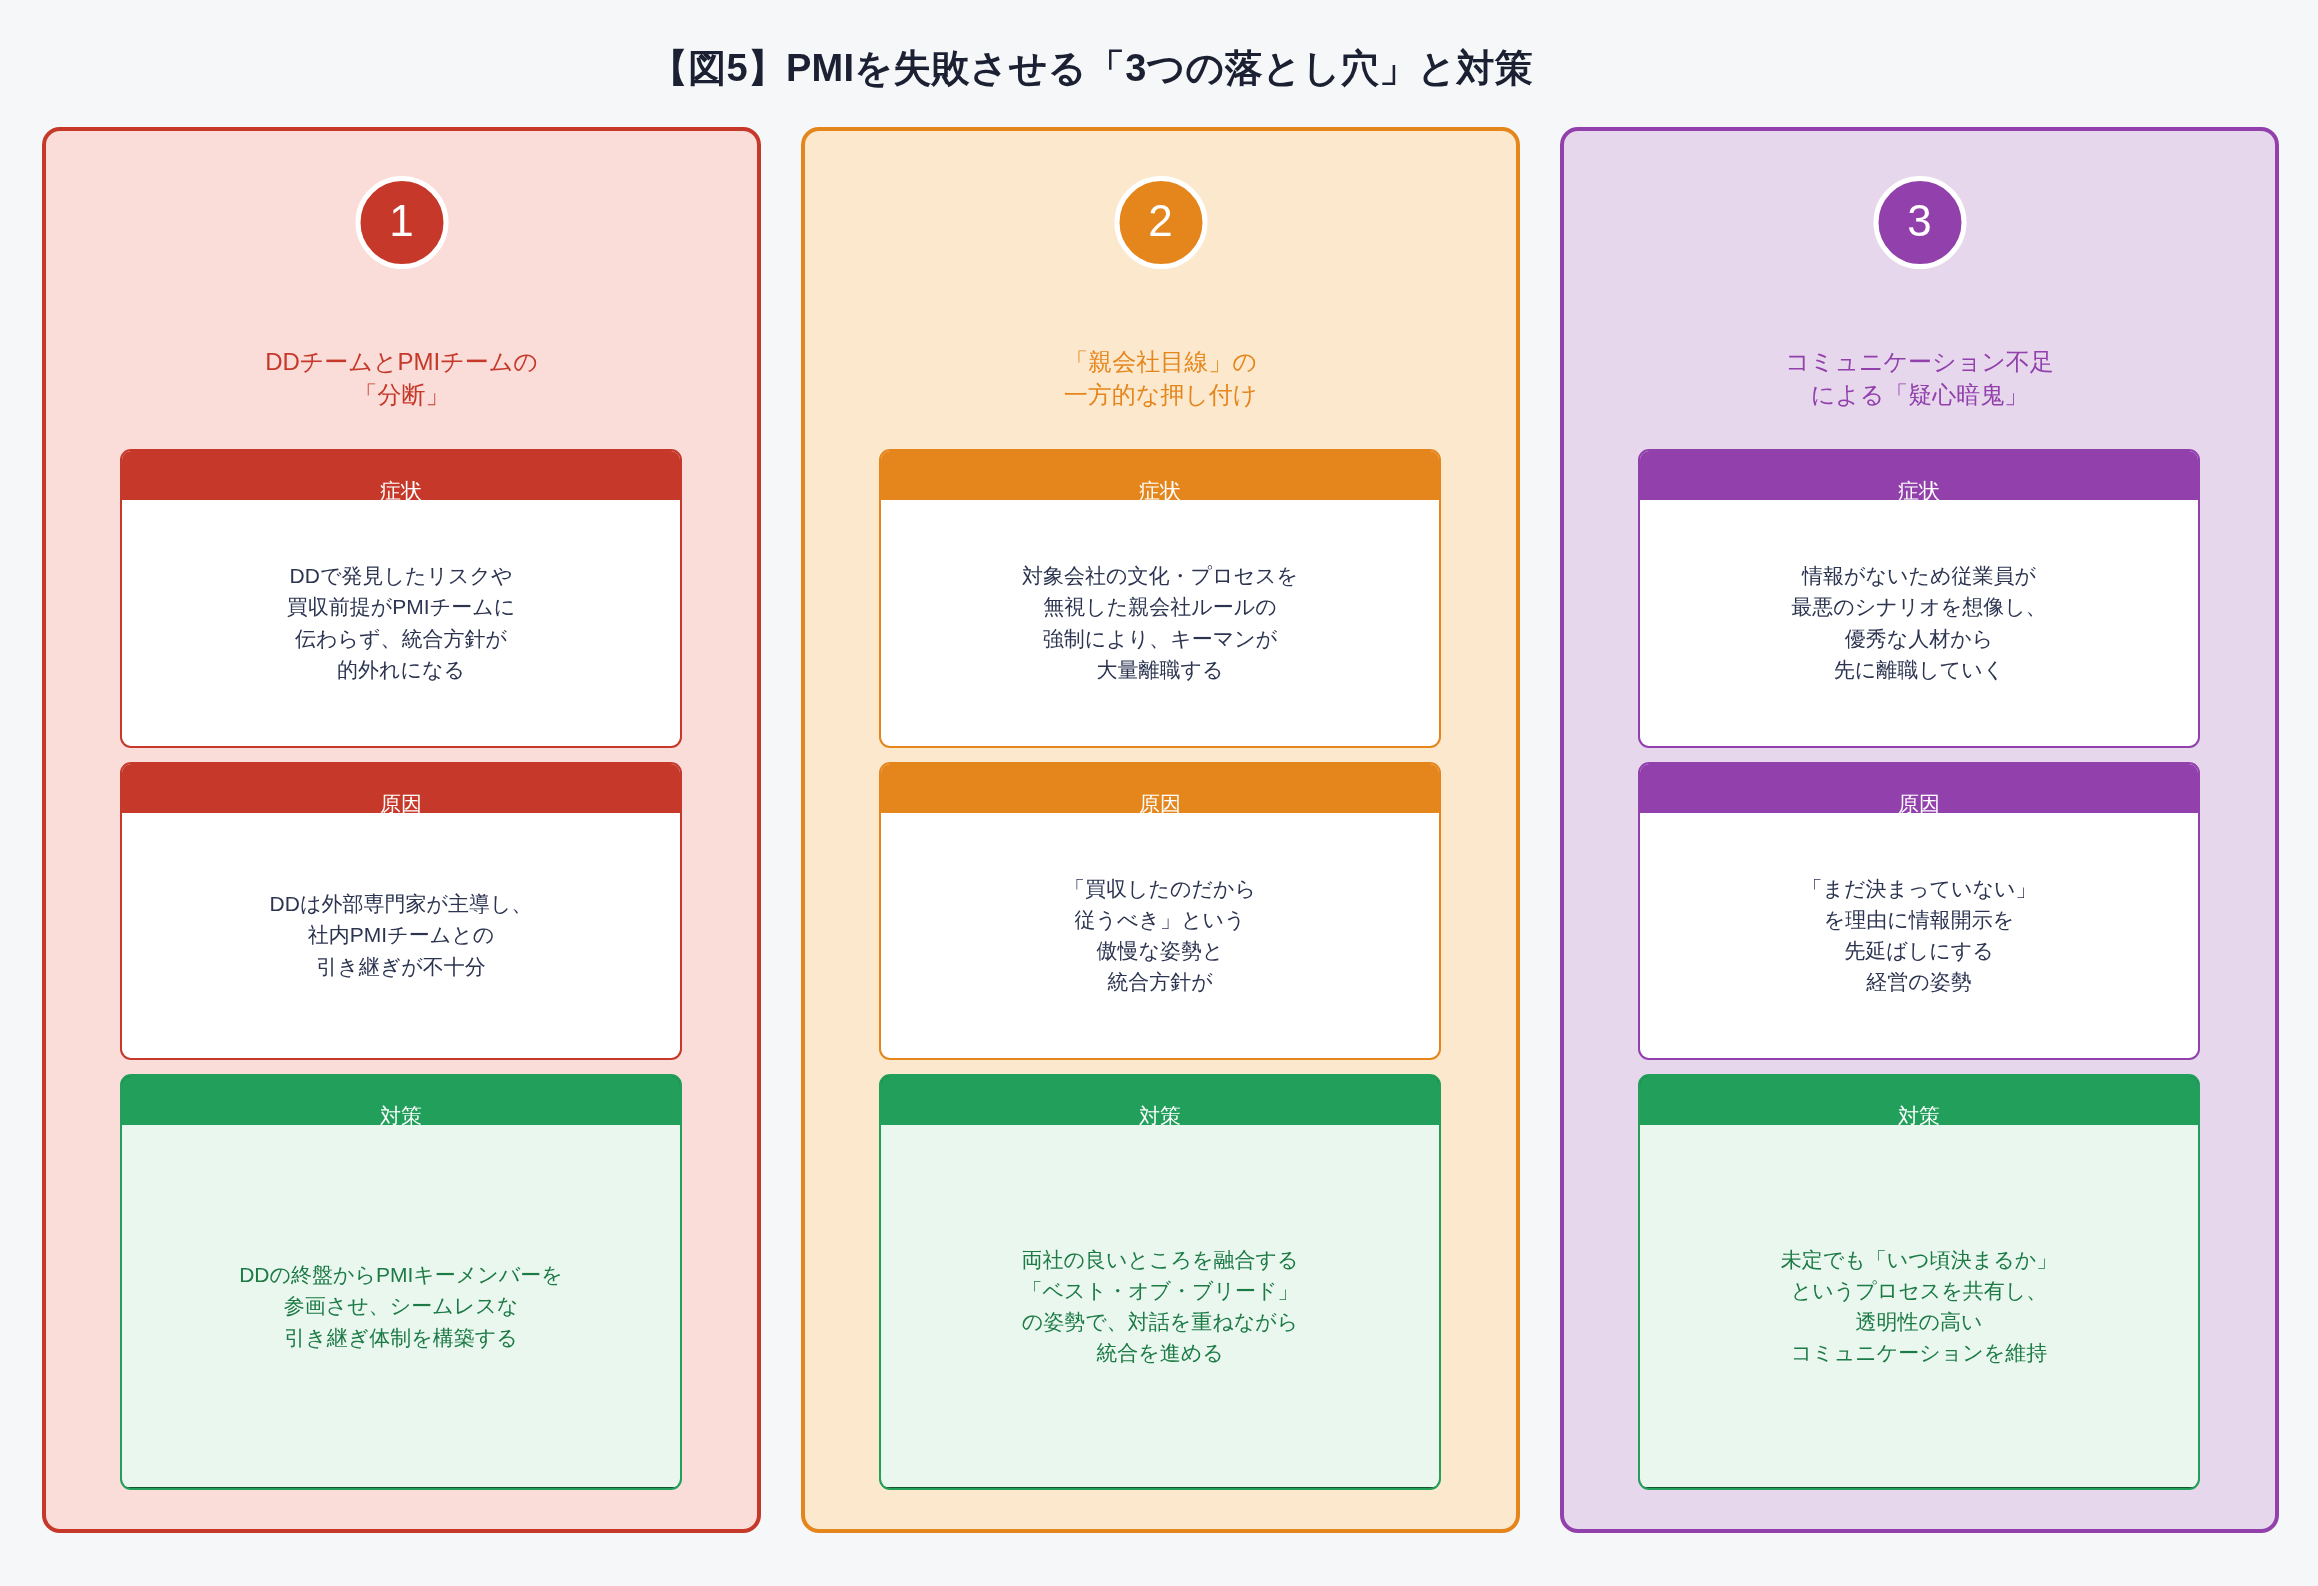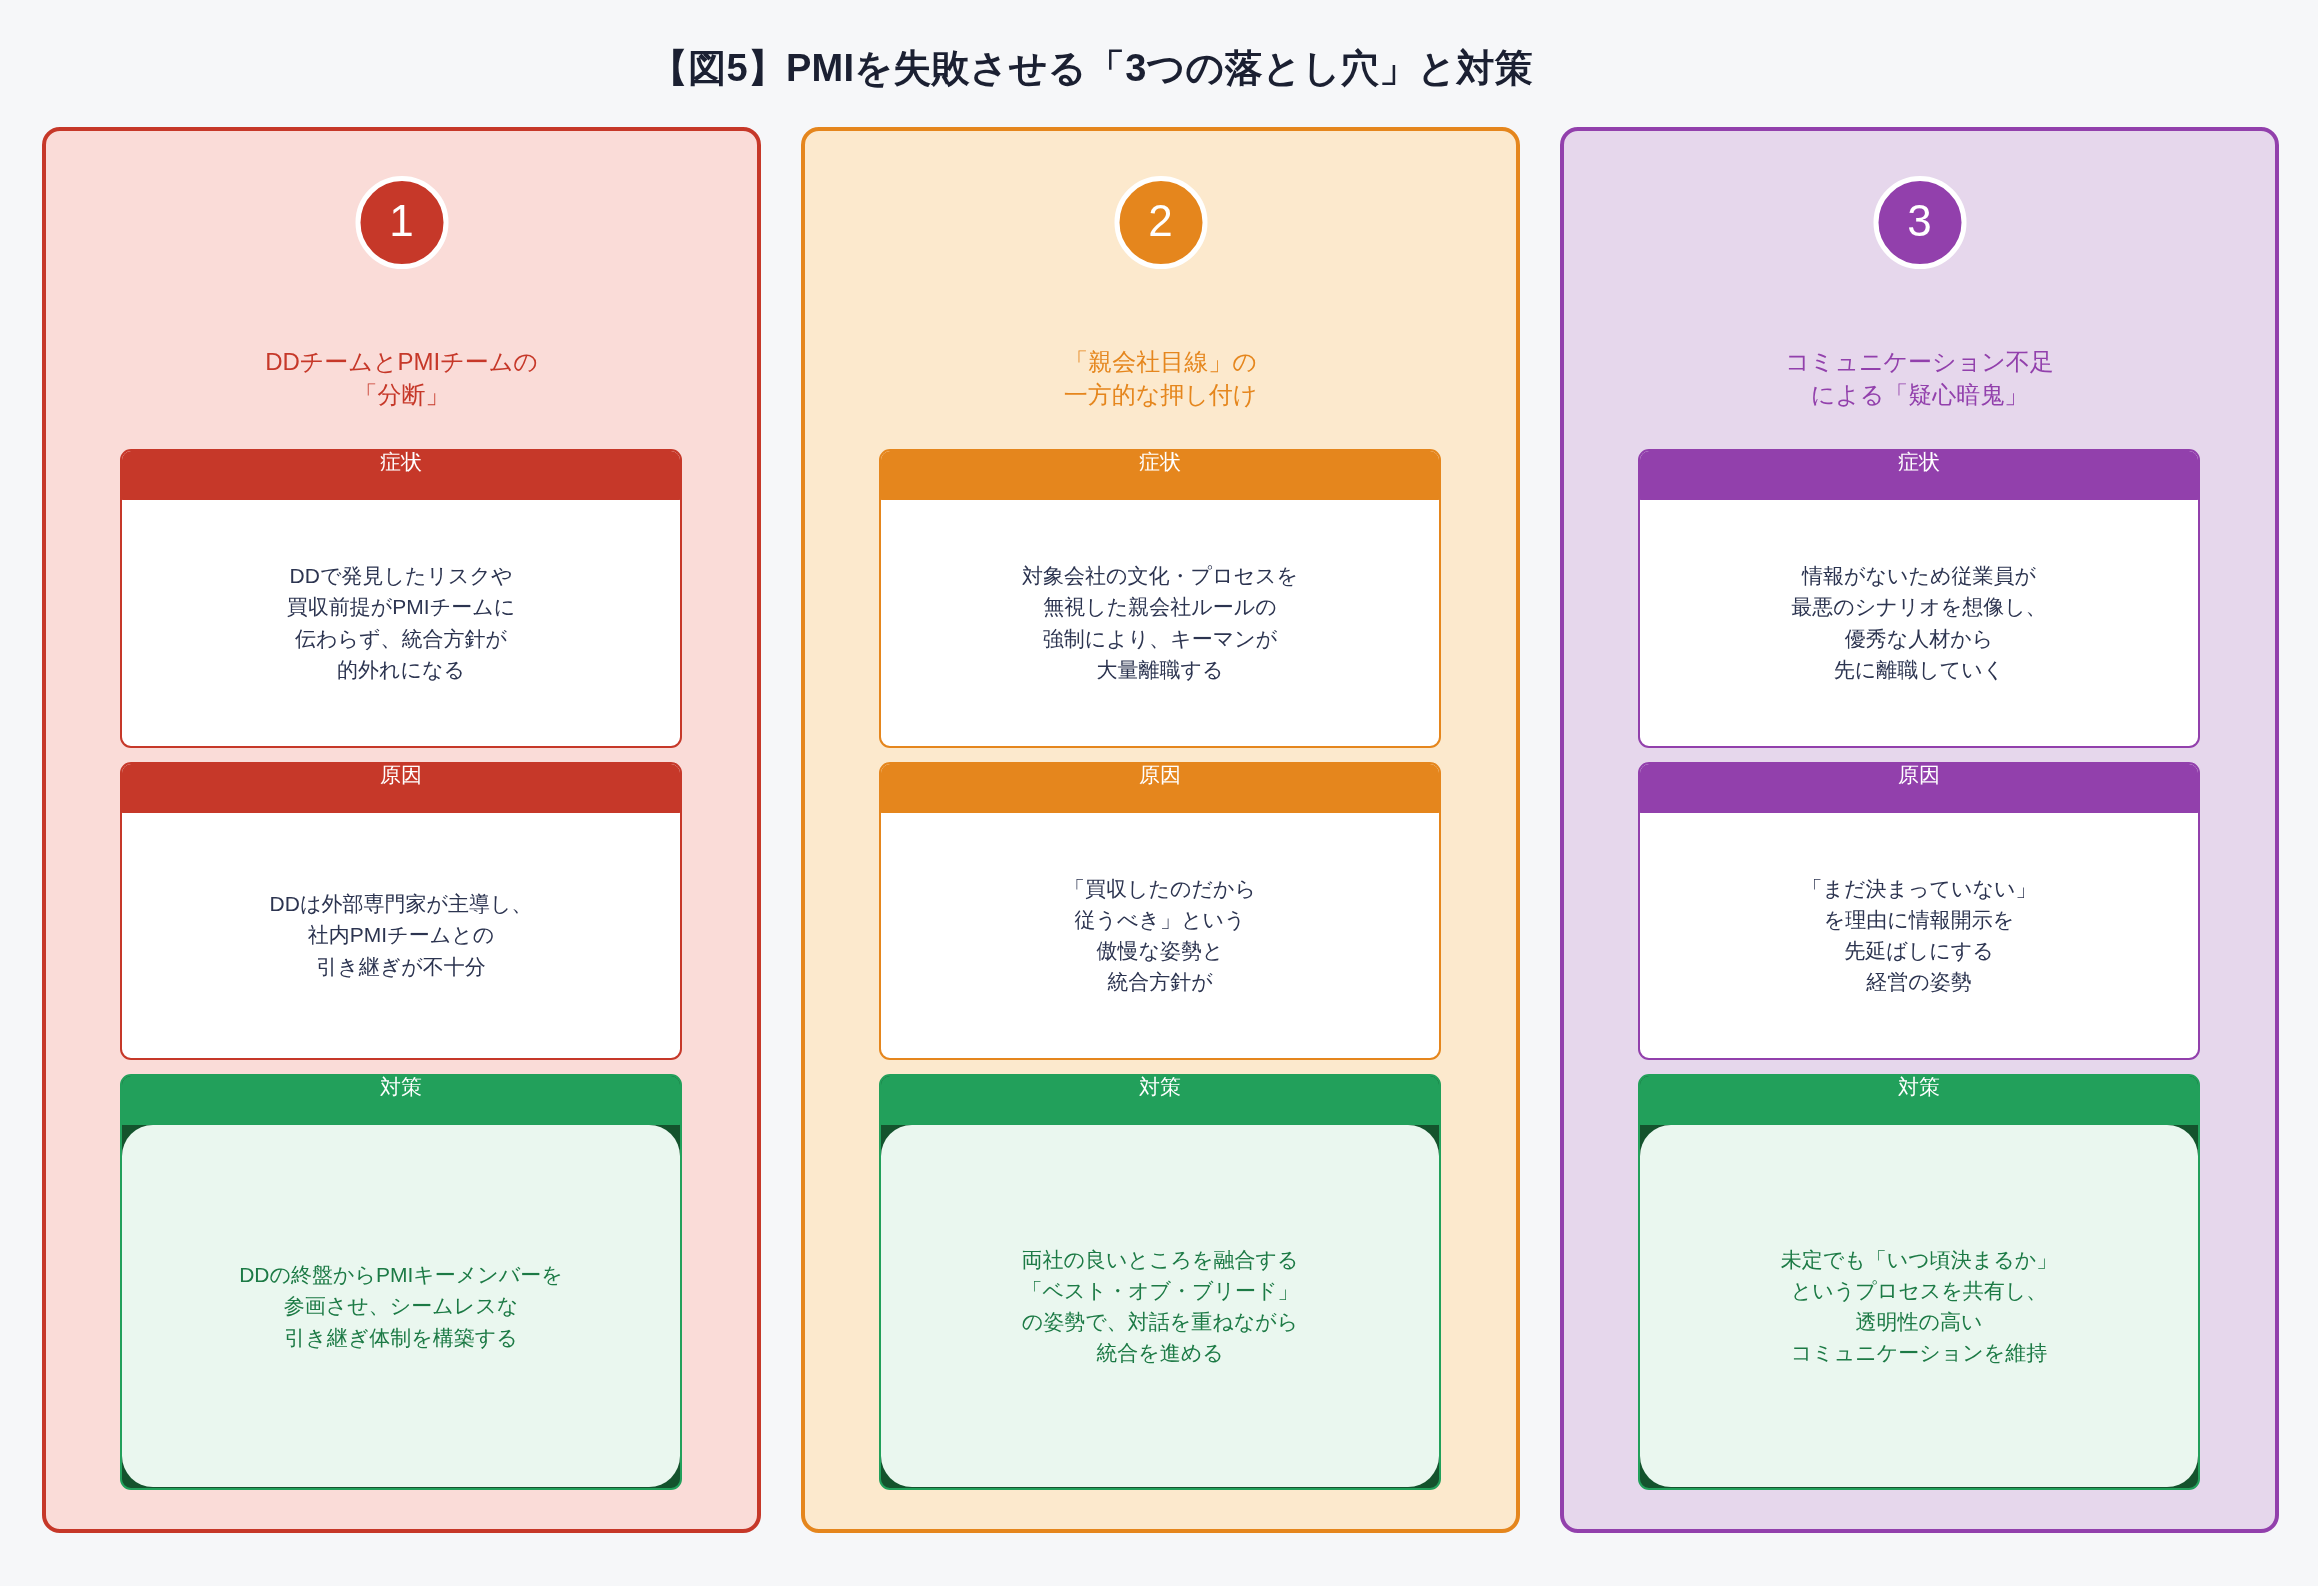--- a/index.html
+++ b/index.html
@@ -82,38 +82,37 @@
     overflow:hidden;
     background:#ffffff;
   }
   .card-symptom{top:318px;height:299px;}
   .card-cause  {top:631px;height:298px;}
   .card-action {top:943px;height:416px;}
 
   .card-head{
     height:50px;
     box-sizing:border-box;
-    display:flex;align-items:flex-start;justify-content:center;
+    display:flex;align-items:flex-end;justify-content:center;
     border-radius:9px 9px 2px 2px;
     margin:-1px -1px 0 -1px;
   }
   .card-head-label{
     color:#ffffff;
     font-size:21px;
     font-weight:400;
     line-height:1;
     position:relative;
     top:0.5px;
   }
   .card-body{
     height:calc(100% - 50px);
     display:flex;align-items:center;justify-content:center;
     padding:0 20px;
     box-sizing:border-box;
-    border-radius:31px;
   }
   .card-text{
     text-align:center;
     font-size:21px;
     line-height:1.48;
     font-weight:400;
     color:#2c3450;
     white-space:pre-line;
   }
 

